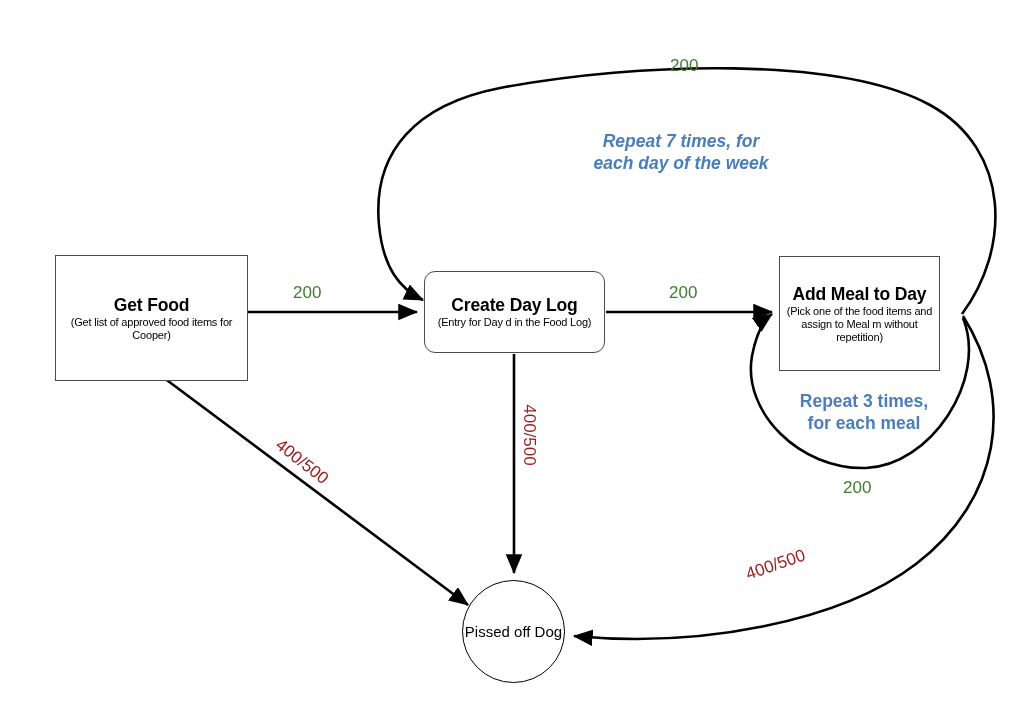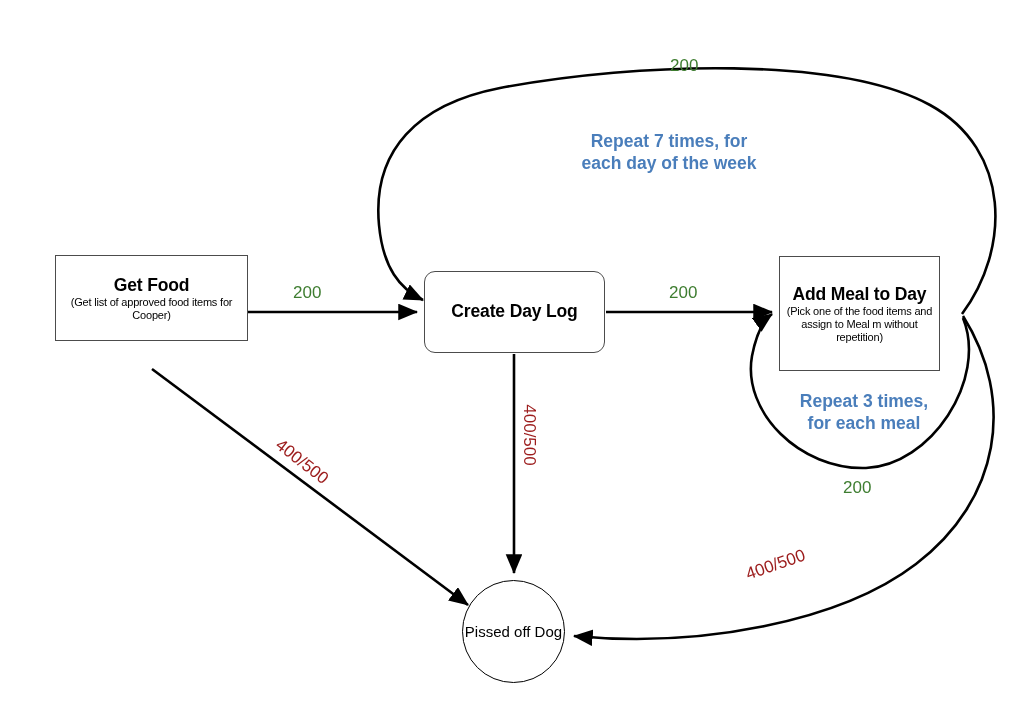--- a/index.html
+++ b/index.html
@@ -46,21 +46,21 @@
     font-weight: bold;
     font-size: 17.5px;
     letter-spacing: -0.15px;
     margin-bottom: 1px;
   }
   .node-sub {
     font-size: 11px;
     letter-spacing: -0.2px;
     padding: 0 6px;
   }
-  #node-get-food   { left: 55px;  top: 255px; width: 193px; height: 86px; }
+  #node-get-food   { left: 55px;  top: 255px; width: 193px; height: 126px; }
   #node-create-day { left: 424px; top: 271px; width: 181px; height: 82px; border-radius: 11px;  }
   #node-add-meal   { left: 779px; top: 256px; width: 161px; height: 115px; }
 
   .circle-node {
     position: absolute;
     box-sizing: border-box;
     border: 1.8px solid #000000;
     border-radius: 50%;
     background: #ffffff;
     display: flex;
@@ -85,21 +85,21 @@
 
   .annot {
     position: absolute;
     color: #4a7ebb;
     font-weight: bold;
     font-size: 17.5px;
     text-align: center;
     line-height: 1.28;
     white-space: pre-line;
   }
-  #annot-week { left: 544px; top: 130px; width: 250px; }
+  #annot-week { left: 556px; top: 130px; width: 250px; font-style: italic; }
   #annot-meal { left: 768px; top: 390px; width: 192px; }
 
   #lbl-200-a { left: 293px; top: 283px; }
   #lbl-200-b { left: 669px; top: 283px; }
   #lbl-200-c { left: 670px; top: 56px;  }
   #lbl-200-d { left: 843px; top: 478px; }
   #lbl-400-a { left: 271px; top: 452px; transform: rotate(38deg); }
   #lbl-400-b { left: 498px; top: 425px; transform: rotate(90deg); }
   #lbl-400-c { left: 745px; top: 555px; transform: rotate(-19deg); }
 </style>
@@ -133,20 +133,21 @@
     <path class="edge" d="M963,316 C1016,400 1000,500 916,564 C840,622 700,648 574,636" marker-end="url(#arrow)"></path>
   </svg>
 
   <div class="node-box" id="node-get-food">
     <div class="node-title">Get Food</div>
     <div class="node-sub">(Get list of  approved food items for Cooper)</div>
   </div>
 
   <div class="node-box" id="node-create-day">
     <div class="node-title">Create Day Log</div>
+    <div class="node-sub">(Entry for Day d in the Food Log)</div>
   </div>
 
   <div class="node-box" id="node-add-meal">
     <div class="node-title">Add Meal to Day</div>
     <div class="node-sub">(Pick one of the food items and assign to Meal m without repetition)</div>
   </div>
 
   <div class="circle-node" id="node-dog">
     <span>Pissed off Dog</span>
   </div>

